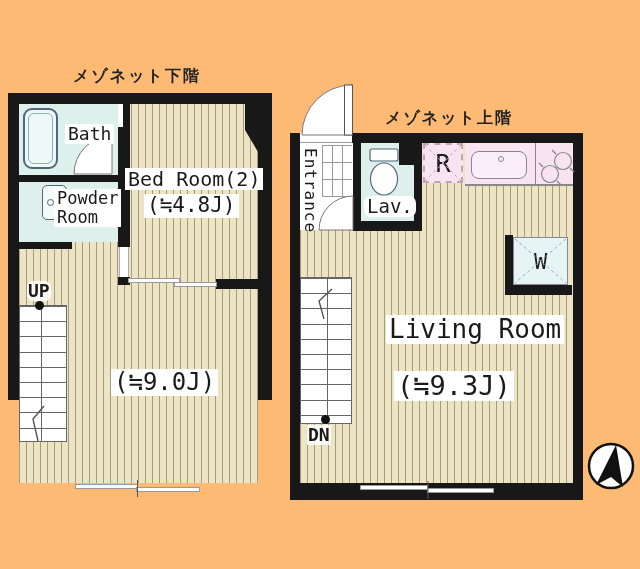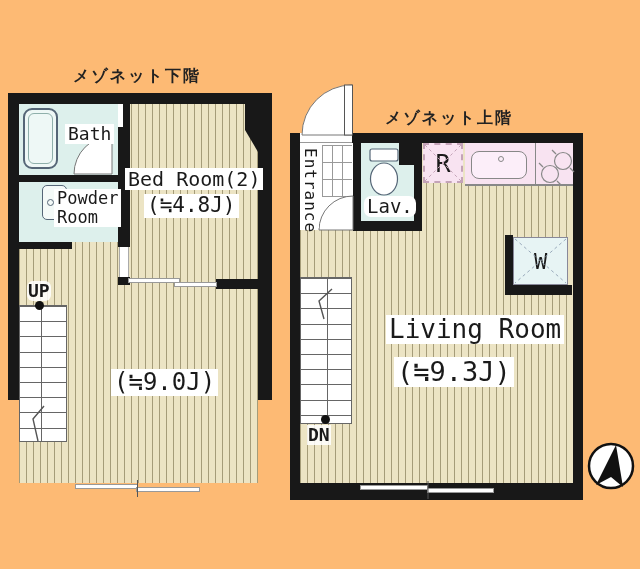--- a/index.html
+++ b/index.html
@@ -123,21 +123,21 @@
       <div class="centerline" style="left:26px;"></div>
     </div>
     <div class="dot" style="left:31px;top:282px;"></div>
 
     <div class="pane" style="left:70px;top:352px;width:68px;height:5px;"></div>
     <div class="pane" style="left:137px;top:355px;width:67px;height:5px;"></div>
 
     <div class="label nobg" style="left:11px;top:13px;font-size:16px;writing-mode:vertical-rl;height:82px;padding:2px 0;letter-spacing:1px;background:#fff;">Entrance</div>
     <div class="label" style="left:74px;top:63px;font-size:19px;border-radius:7px;">Lav.</div>
     <div class="label" style="left:96px;top:182px;font-size:26px;">Living Room</div>
-    <div class="label" style="left:104px;top:224px;font-size:27px;">(≒9.3J)</div>
+    <div class="label" style="left:104px;top:238px;font-size:27px;">(≒9.3J)</div>
     <div class="label nobg" style="left:17px;top:292px;font-size:18px;font-weight:bold;padding:0 1px;">DN</div>
   </div>
 
   <svg class="overlay" width="640" height="569" viewBox="0 0 640 569">
 
     <path d="M112,174 L74,174 A38,38 0 0 1 112,136 Z" fill="#ffffff" stroke="#777" stroke-width="1"></path>
 
     <path d="M245,104 L258,104 L258,152 L245,130 Z" fill="#181818"></path>
 
     <polyline points="44,406 33,419 38,441" fill="none" stroke="#555" stroke-width="1.4"></polyline>

